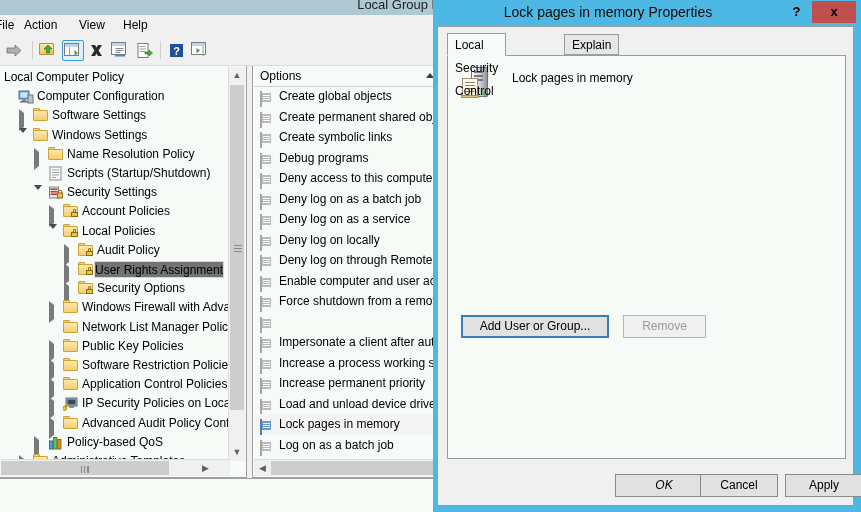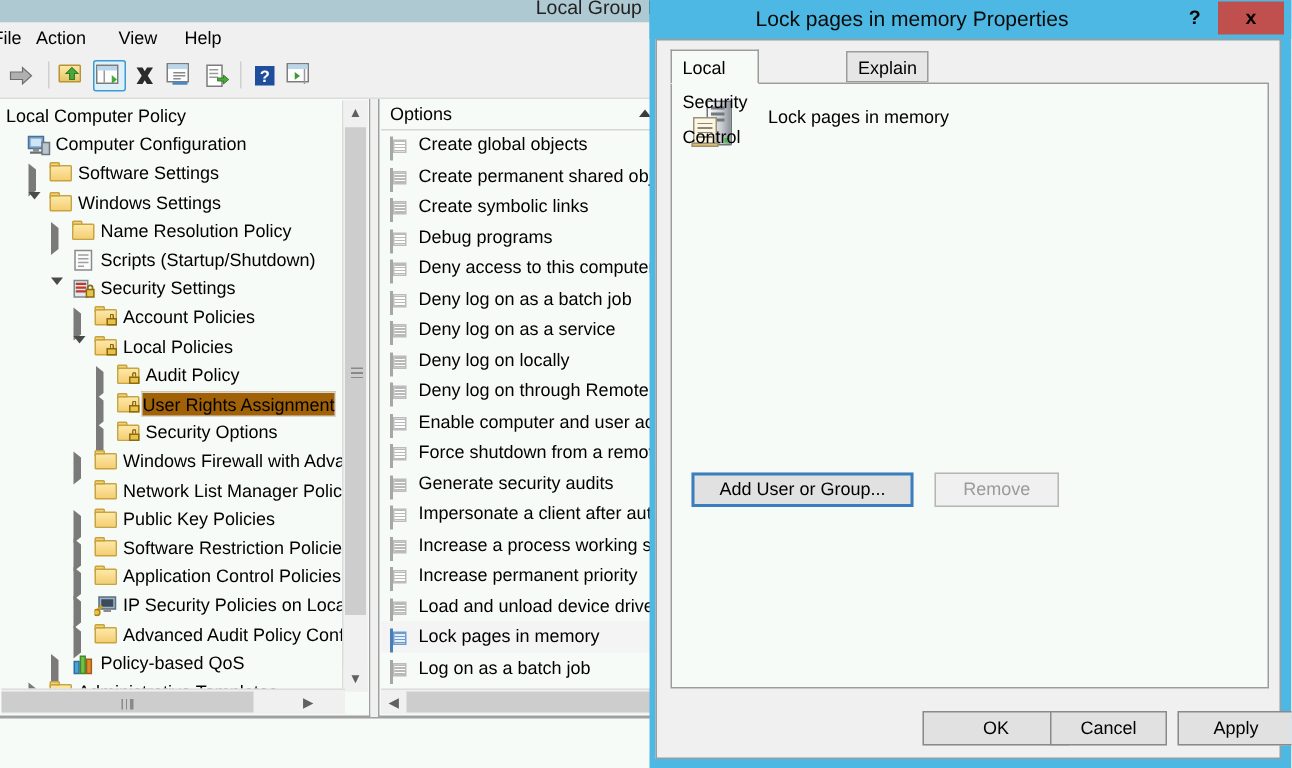--- a/index.html
+++ b/index.html
@@ -80,21 +80,21 @@
     white-space: nowrap; font-size: 12px; color: #000;
   }
   .tnode .exp {
     position: absolute; top: 5px; width: 9px; height: 9px;
   }
   .tnode .tico {
     position: absolute; top: 2px; width: 16px; height: 15px;
   }
   .tnode .tlabel { position: absolute; top: 0px; }
   .tnode.sel .tlabel {
-    background: #a16207; border: 1px solid #d8d8d8; padding: 0 0;
+    background: #737373; border: 1px solid #d8d8d8; padding: 0 0;
     margin-left: -3px; line-height: 17px; height: 17px; top: 1px;
     box-sizing: border-box;
   }
 
   
   .ico-folder { position: relative; }
   .ico-folder .f-b {
     position: absolute; left: 0; top: 2px; width: 15px; height: 11px;
     background: linear-gradient(#fde8a8, #f5ce72);
     border: 1px solid #c9a33c; box-sizing: border-box; border-radius: 1px;
@@ -327,21 +327,21 @@
   #btn-add {
     left: 13px; top: 259px; width: 148px; height: 23px;
     border: 2px solid #3a7ebf; line-height: 19px;
     background: #e1e1e1;
   }
   #btn-remove {
     left: 175px; top: 259px; width: 83px; height: 23px;
     color: #9a9a9a; border-color: #b5b5b5; background: #f0f0f0;
     line-height: 21px;
   }
-  #btn-ok    { left: 177px; top: 447px; width: 98px; }
+  #btn-ok    { left: 177px; top: 447px; width: 98px; font-style: italic; }
   #btn-cancel{ left: 262px; top: 447px; width: 78px; }
   #btn-apply { left: 347px; top: 447px; width: 78px; }
 
   
   .ico-comp { position: relative; width: 36px; height: 36px; }
   .ico-comp .tower {
     position: absolute; left: 10px; top: 1px; width: 17px; height: 30px;
     background: linear-gradient(to right, #fdfdfd, #c8ccd1 60%, #8d9399);
     border: 1px solid #6f7479; box-sizing: border-box; border-radius: 1px;
   }
@@ -732,21 +732,20 @@
           <div class="lrow" style="top: 184.5px;">
             <span class="lico"><span class="ico-pol"></span></span>
             <span class="ltext">Enable computer and user acc</span>
           </div>
           <div class="lrow" style="top: 205px;">
             <span class="lico"><span class="ico-pol"></span></span>
             <span class="ltext">Force shutdown from a remot</span>
           </div>
           <div class="lrow" style="top: 225.5px;">
             <span class="lico"><span class="ico-pol"></span></span>
-            <span class="ltext">Generate security audits</span>
           </div>
           <div class="lrow" style="top: 246px;">
             <span class="lico"><span class="ico-pol"></span></span>
             <span class="ltext">Impersonate a client after auth</span>
           </div>
           <div class="lrow" style="top: 266.5px;">
             <span class="lico"><span class="ico-pol"></span></span>
             <span class="ltext">Increase a process working set</span>
           </div>
           <div class="lrow" style="top: 287px;">

